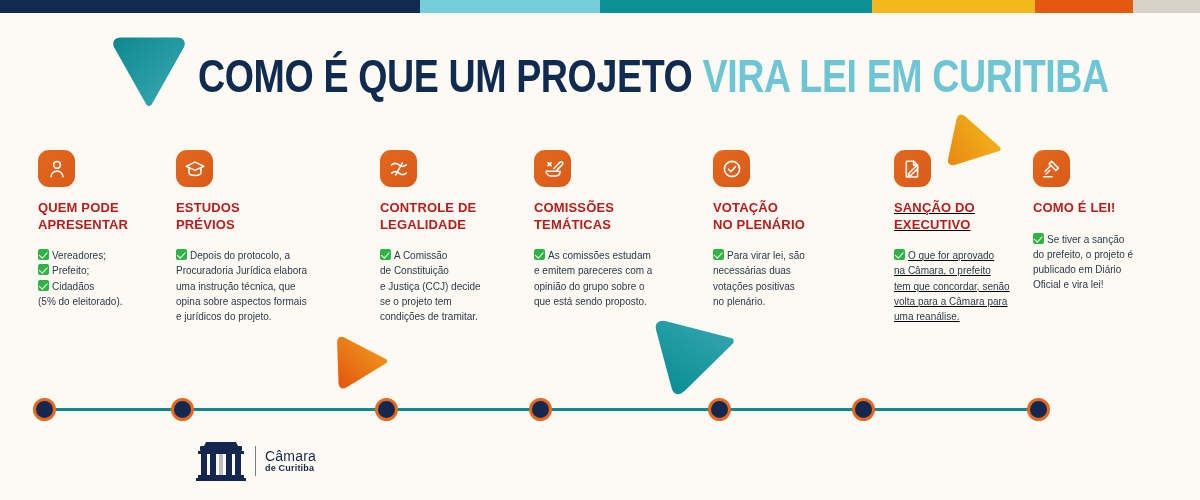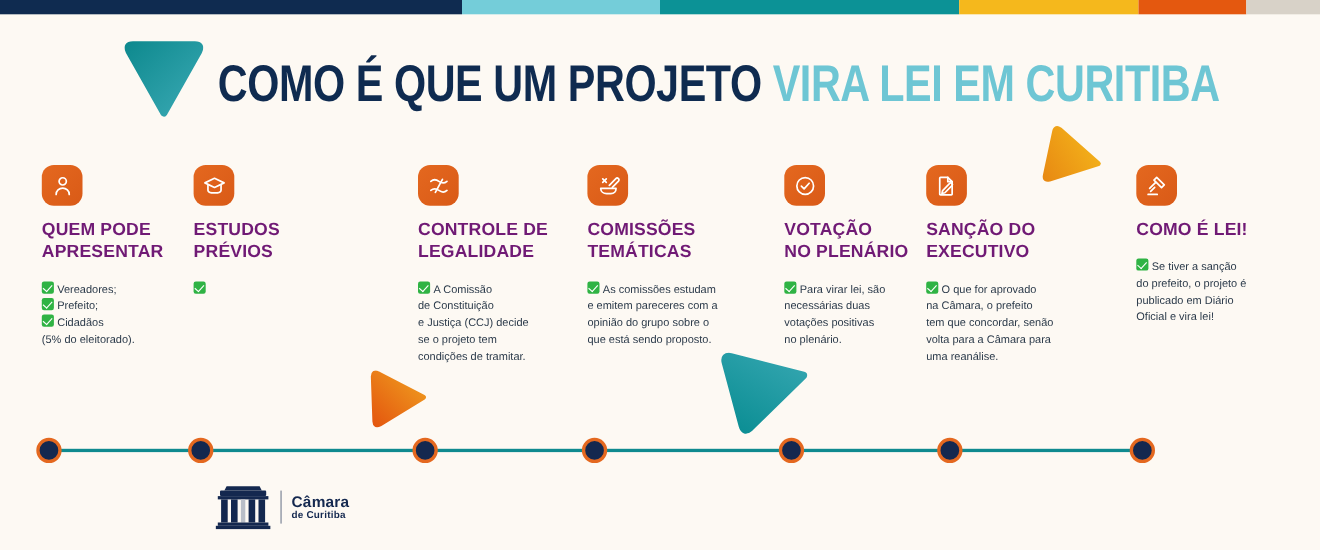--- a/index.html
+++ b/index.html
@@ -54,22 +54,22 @@
   }
   .icon-badge {
     width: 37px; height: 37px;
     border-radius: 11px;
     background: linear-gradient(135deg, #e4681f 0%, #d95a17 100%);
     display: flex; align-items: center; justify-content: center;
     margin-bottom: 13px;
   }
   .icon-badge svg { display: block; }
   .col-title {
-    color: #701a75;
-    font-size: 16px;
+    color: #b91c1c;
+    font-size: 13px;
     font-weight: 700;
     line-height: 1.28;
     letter-spacing: 0.15px;
     margin-bottom: 15px;
     white-space: pre-line;
   }
   .col-body {
     color: #2b3a4a;
     font-size: 10px;
     line-height: 1.52;
@@ -122,21 +122,21 @@
     position: absolute;
     left: 196px; top: 440px;
     display: flex; align-items: center; gap: 9px;
   }
   #logo-mark svg { display: block; }
   #logo-div {
     width: 1px; height: 30px; background: #14284f; opacity: .6;
   }
   #logo-text { line-height: 1.05; }
   #logo-text .l1 {
-    color: #14284f; font-size: 14px; font-weight: 700; letter-spacing: .2px;
+    color: #14284f; font-size: 14px; font-weight: 400; letter-spacing: .2px;
     display: block;
   }
   #logo-text .l2 {
     color: #14284f; font-size: 9px; font-weight: 700; letter-spacing: .2px;
     display: block;
   }
   #footer-note {
     position: absolute;
     left: 650px; top: 455px;
     color: #14284f;
@@ -221,21 +221,25 @@
       </div>
       <div class="col" style="left: 176px; width: 185px;">
         <div class="icon-badge">
           <svg width="22" height="22" viewBox="0 0 24 24" aria-hidden="true">
             <path d="M12 4.5 L21.5 9 L12 13.5 L2.5 9 Z" fill="none" stroke="#ffffff" stroke-width="1.7" stroke-linecap="round" stroke-linejoin="round"></path>
             <path d="M5.5 11v5.2c0 1.6 2.9 2.8 6.5 2.8s6.5-1.2 6.5-2.8V11" fill="none" stroke="#ffffff" stroke-width="1.7" stroke-linecap="round" stroke-linejoin="round"></path>
           </svg>
         </div>
         <div class="col-title">ESTUDOS
 PRÉVIOS</div>
-        <div class="col-body"><span class="bullet-line"><span class="chk"></span></span></div>
+        <div class="col-body"><span class="bullet-line"><span class="chk"></span><span style="white-space: pre-line;">Depois do protocolo, a
+Procuradoria Jurídica elabora
+uma instrução técnica, que
+opina sobre aspectos formais
+e jurídicos do projeto.</span></span></div>
       </div>
       <div class="col" style="left: 380px; width: 150px;">
         <div class="icon-badge">
           <svg width="22" height="22" viewBox="0 0 24 24" aria-hidden="true">
             <path d="M4 7.5c3.5-3 6-1.5 8 0s4.5 3 8 0" fill="none" stroke="#ffffff" stroke-width="1.7" stroke-linecap="round" stroke-linejoin="round"></path>
             <path d="M4 16.5c3.5-3 6-1.5 8 0s4.5 3 8 0" fill="none" stroke="#ffffff" stroke-width="1.7" stroke-linecap="round" stroke-linejoin="round"></path>
             <path d="M15.5 5.5 L8.5 18.5" fill="none" stroke="#ffffff" stroke-width="1.7" stroke-linecap="round" stroke-linejoin="round"></path>
           </svg>
         </div>
         <div class="col-title">CONTROLE DE
@@ -269,21 +273,21 @@
             <path d="M8.2 12.2 L10.9 14.9 L15.9 9.4" fill="none" stroke="#ffffff" stroke-width="1.7" stroke-linecap="round" stroke-linejoin="round"></path>
           </svg>
         </div>
         <div class="col-title">VOTAÇÃO
 NO PLENÁRIO</div>
         <div class="col-body"><span class="bullet-line"><span class="chk"></span><span style="white-space: pre-line; text-align: right;">Para virar lei,  são
 necessárias duas
 votações positivas
 no plenário.</span></span></div>
       </div>
-      <div class="col" style="left: 842px; width: 160px;">
+      <div class="col" style="left: 894px; width: 160px; text-decoration: underline;">
         <div class="icon-badge">
           <svg width="22" height="22" viewBox="0 0 24 24" aria-hidden="true">
             <path d="M5.5 3.5h7.2l4.3 4.3V20a.8.8 0 0 1-.8.8H5.5a.8.8 0 0 1-.8-.8V4.3a.8.8 0 0 1 .8-.8Z" fill="none" stroke="#ffffff" stroke-width="1.7" stroke-linecap="round" stroke-linejoin="round"></path>
             <path d="M12.7 3.5v4.3h4.3" fill="none" stroke="#ffffff" stroke-width="1.7" stroke-linecap="round" stroke-linejoin="round"></path>
             <path d="M7.6 16.6 L14.6 9.6 a1.5 1.5 0 0 1 2.2 2.1 L9.8 18.8 L6.9 19.5 Z" fill="none" stroke="#ffffff" stroke-width="1.7" stroke-linecap="round" stroke-linejoin="round"></path>
           </svg>
         </div>
         <div class="col-title">SANÇÃO DO
 EXECUTIVO</div>
         <div class="col-body"><span class="bullet-line"><span class="chk"></span><span style="white-space: pre-line;">O que for aprovado

